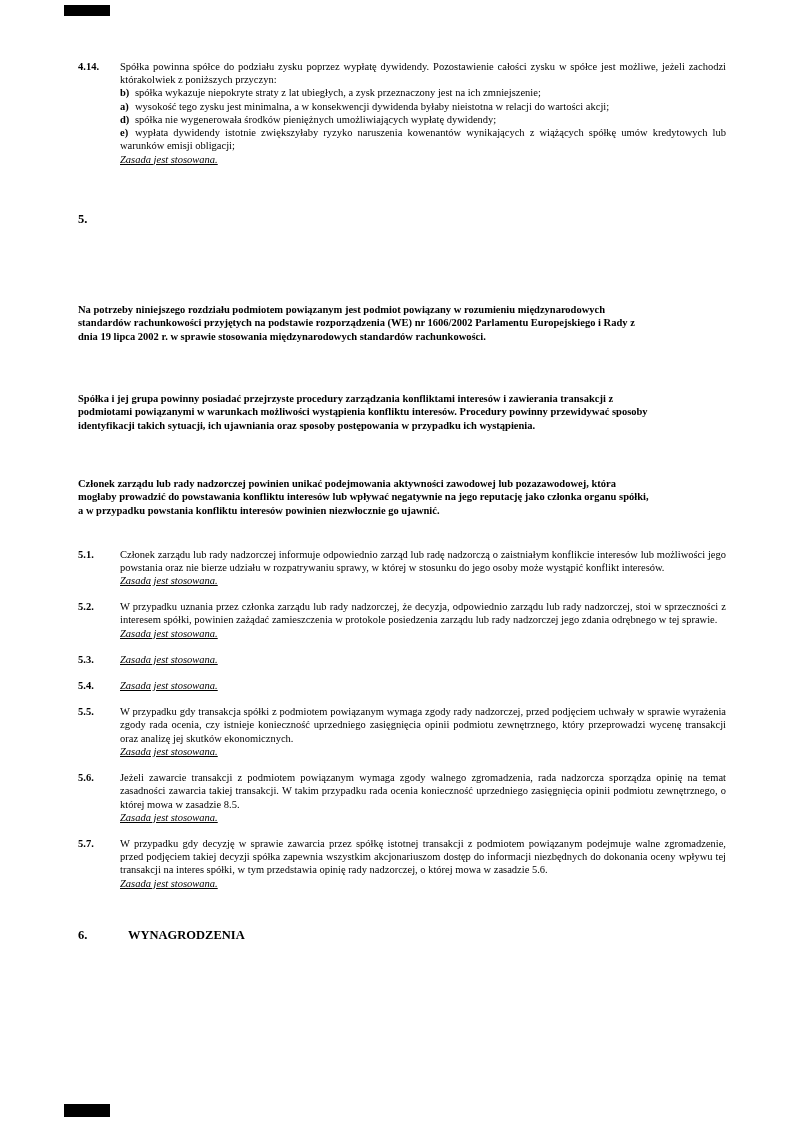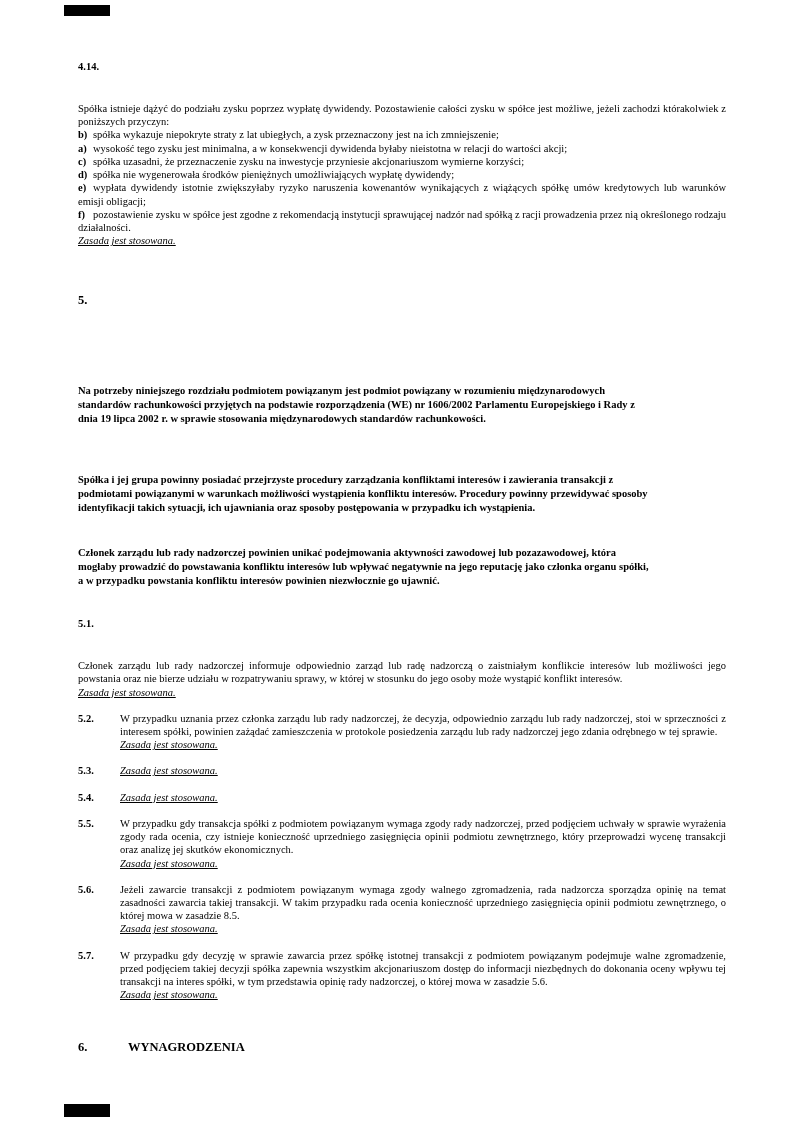--- a/index.html
+++ b/index.html
@@ -64,60 +64,54 @@
   .section-heading .h-num { flex: 0 0 50px; }
 
   
   .lead-para {
     font-weight: bold;
     max-width: 578px;
     line-height: 1.3;
   }
 
   
-  .m-first   { margin-top: 60px; flex-direction: column; }
+  .m-first   { margin-top: 60px; }
   .m-head5   { margin-top: 46px; }
   .m-lead1   { margin-top: 76px; }
   .m-lead2   { margin-top: 48px; }
-  .m-lead3   { margin-top: 32px; }
-  .m-rule1   { margin-top: 30px; flex-direction: column; }
+  .m-lead3   { margin-top: 44px; }
+  .m-rule1   { margin-top: 30px; }
   .m-rule    { margin-top: 13px; }
   .m-head6   { margin-top: 38px; }
 </style>
 </head>
 <body>
 
 <div class="page">
 
   <div class="redaction top"></div>
   <div class="redaction bottom"></div>
 
   <div class="content">
 
     <div class="rule m-first">
       <div class="rule-num">4.14.</div>
       <div class="rule-body">
-        <div>Spółka istnieje dążyć do podziału zysku poprzez wypłatę dywidendy. Pozostawienie całości zysku w spółce jest możliwe, jeżeli zachodzi którakolwiek z poniższych przyczyn:</div>
+        <div>Spółka powinna spółce do podziału zysku poprzez wypłatę dywidendy. Pozostawienie całości zysku w spółce jest możliwe, jeżeli zachodzi którakolwiek z poniższych przyczyn:</div>
         <div class="subitem">
           <span class="letter">b)</span><span>spółka wykazuje niepokryte straty z lat ubiegłych, a zysk przeznaczony jest na ich zmniejszenie;</span>
         </div>
         <div class="subitem">
           <span class="letter">a)</span><span>wysokość tego zysku jest minimalna, a w konsekwencji dywidenda byłaby nieistotna w relacji do wartości akcji;</span>
         </div>
         <div class="subitem">
-          <span class="letter">c)</span><span>spółka uzasadni, że przeznaczenie zysku na inwestycje przyniesie akcjonariuszom wymierne korzyści;</span>
-        </div>
-        <div class="subitem">
           <span class="letter">d)</span><span>spółka nie wygenerowała środków pieniężnych umożliwiających wypłatę dywidendy;</span>
         </div>
         <div class="subitem">
           <span class="letter">e)</span><span>wypłata dywidendy istotnie zwiększyłaby ryzyko naruszenia kowenantów wynikających z wiążących spółkę umów kredytowych lub warunków emisji obligacji;</span>
-        </div>
-        <div class="subitem">
-          <span class="letter">f)</span><span>pozostawienie zysku w spółce jest zgodne z rekomendacją instytucji sprawującej nadzór nad spółką z racji prowadzenia przez nią określonego rodzaju działalności.</span>
         </div>
         <div class="status">Zasada jest stosowana.</div>
       </div>
     </div>
 
     <div class="section-heading m-head5">
       <div class="h-num">5.</div>
     </div>
 
     <div class="lead-para m-lead1">Na potrzeby niniejszego rozdziału podmiotem powiązanym jest podmiot powiązany w rozumieniu międzynarodowych standardów rachunkowości przyjętych na podstawie rozporządzenia (WE) nr 1606/2002 Parlamentu Europejskiego i Rady z dnia 19 lipca 2002 r. w sprawie stosowania międzynarodowych standardów rachunkowości.</div>

